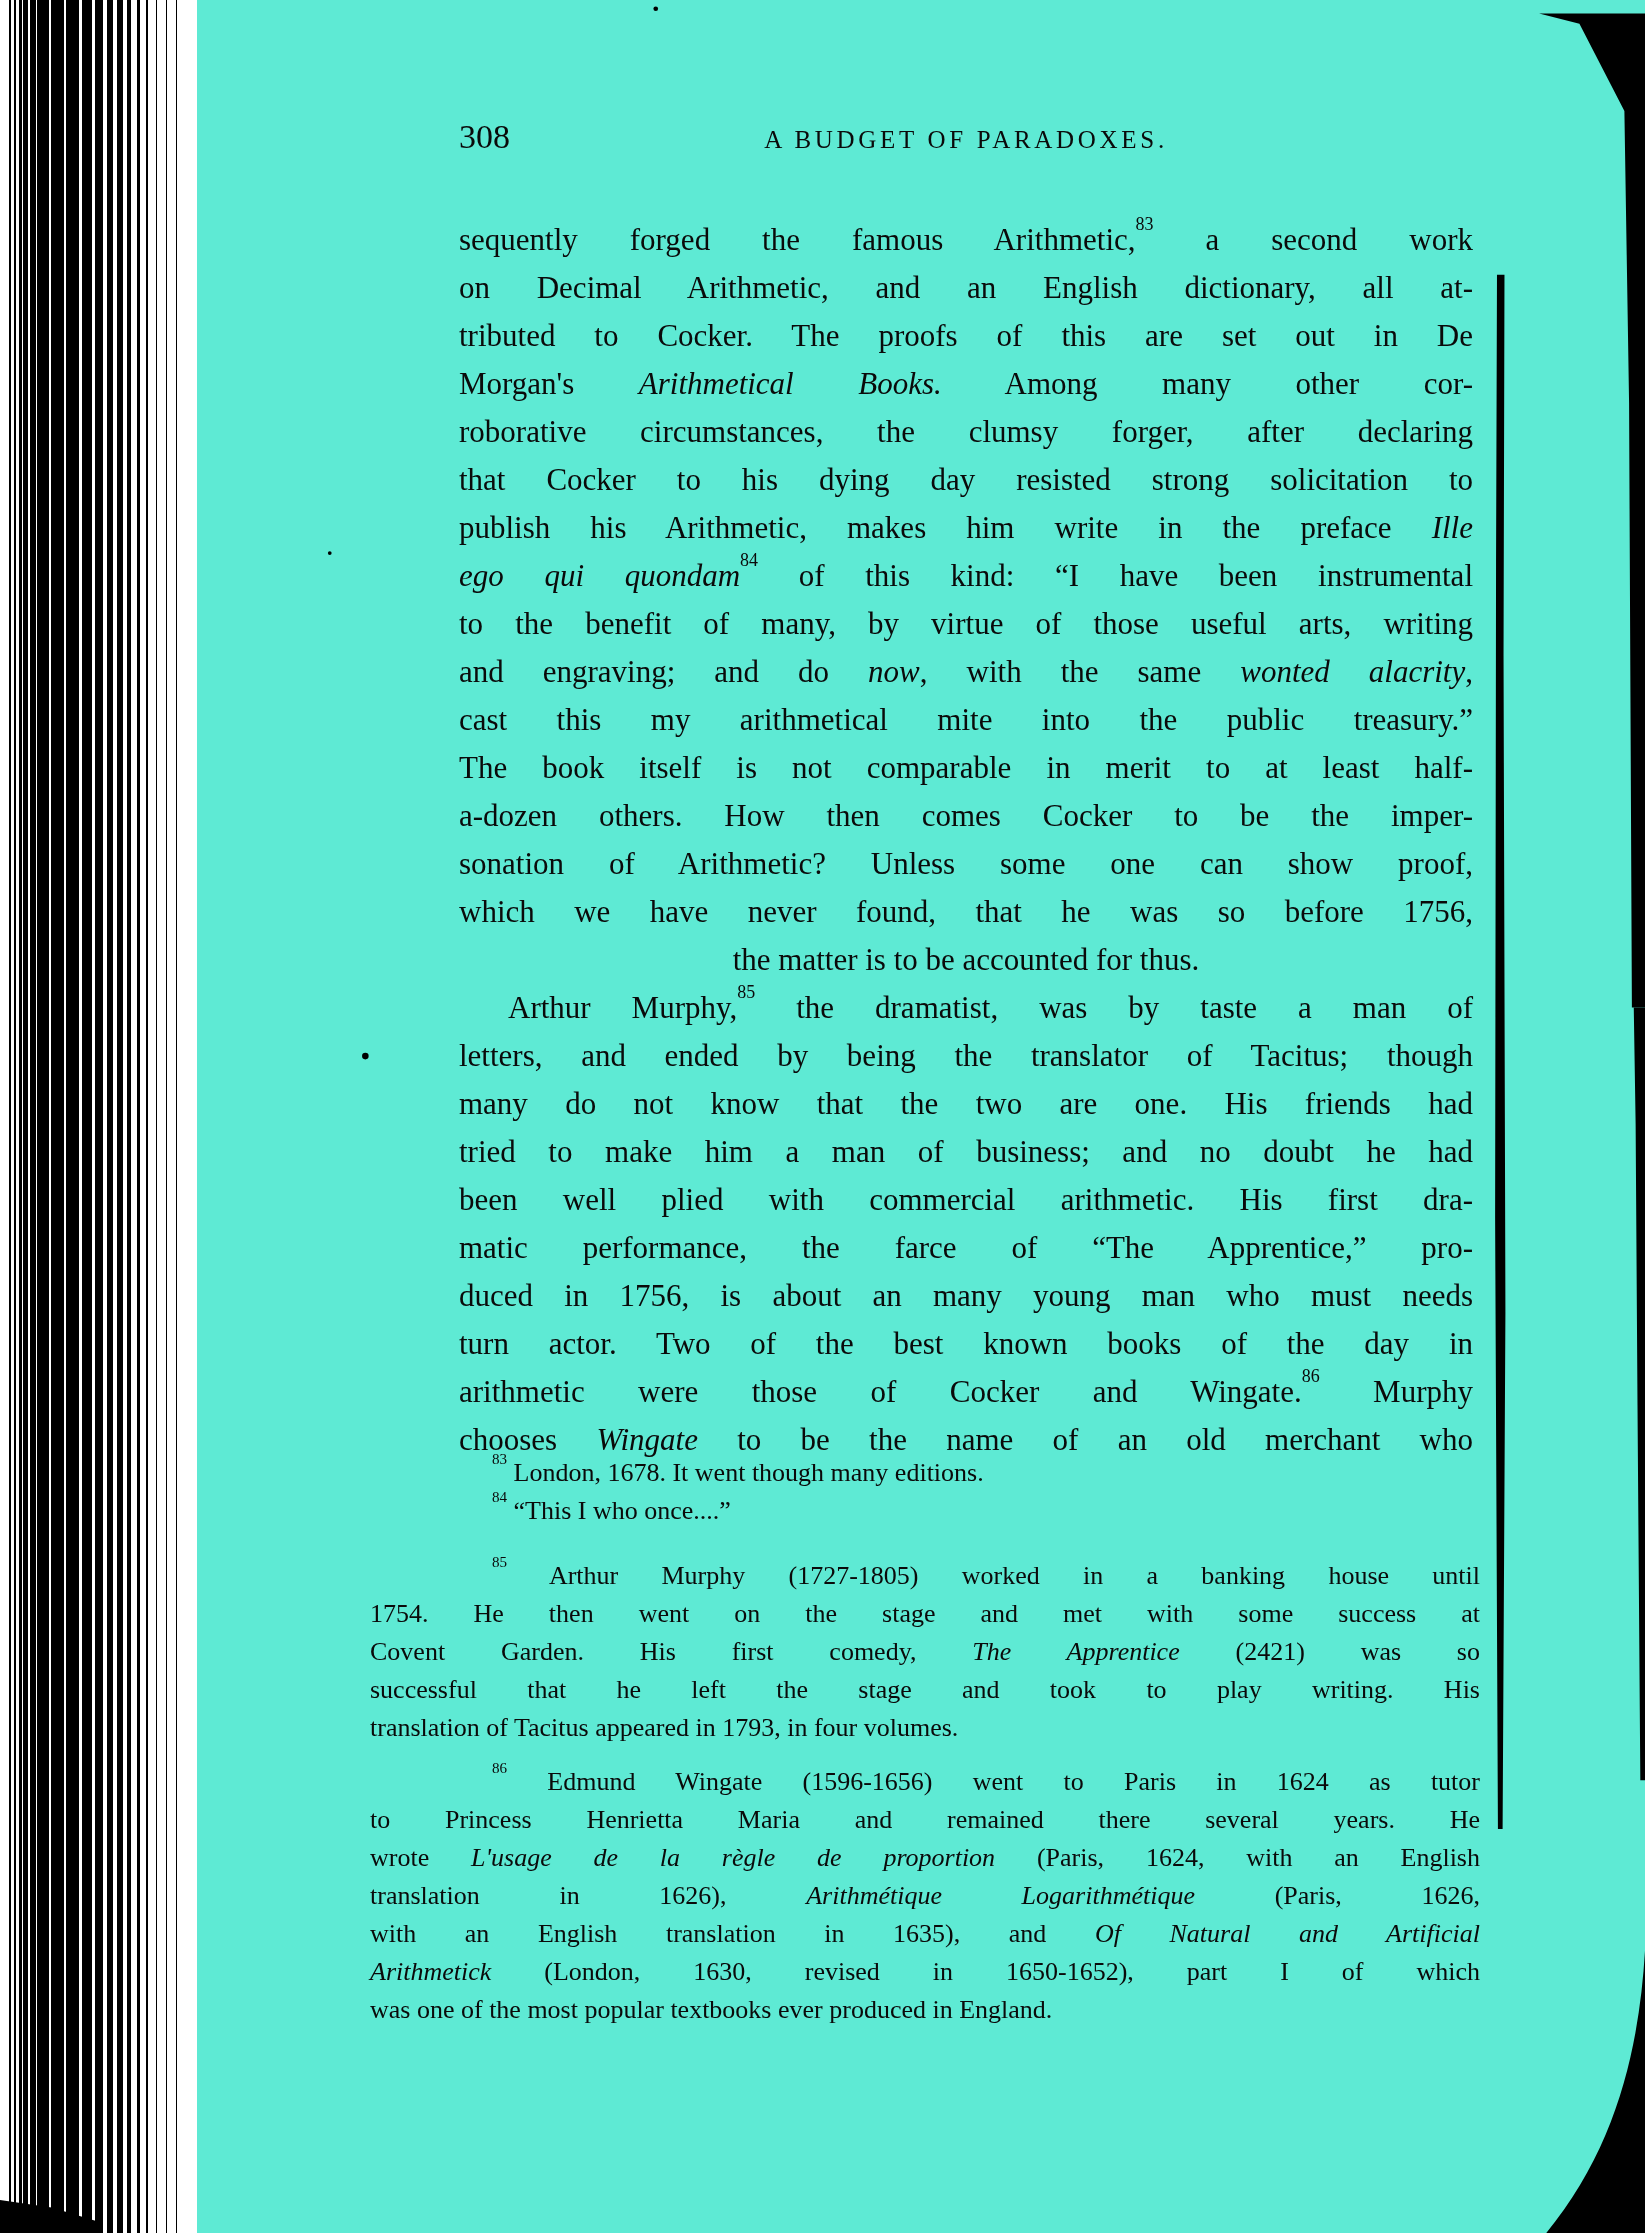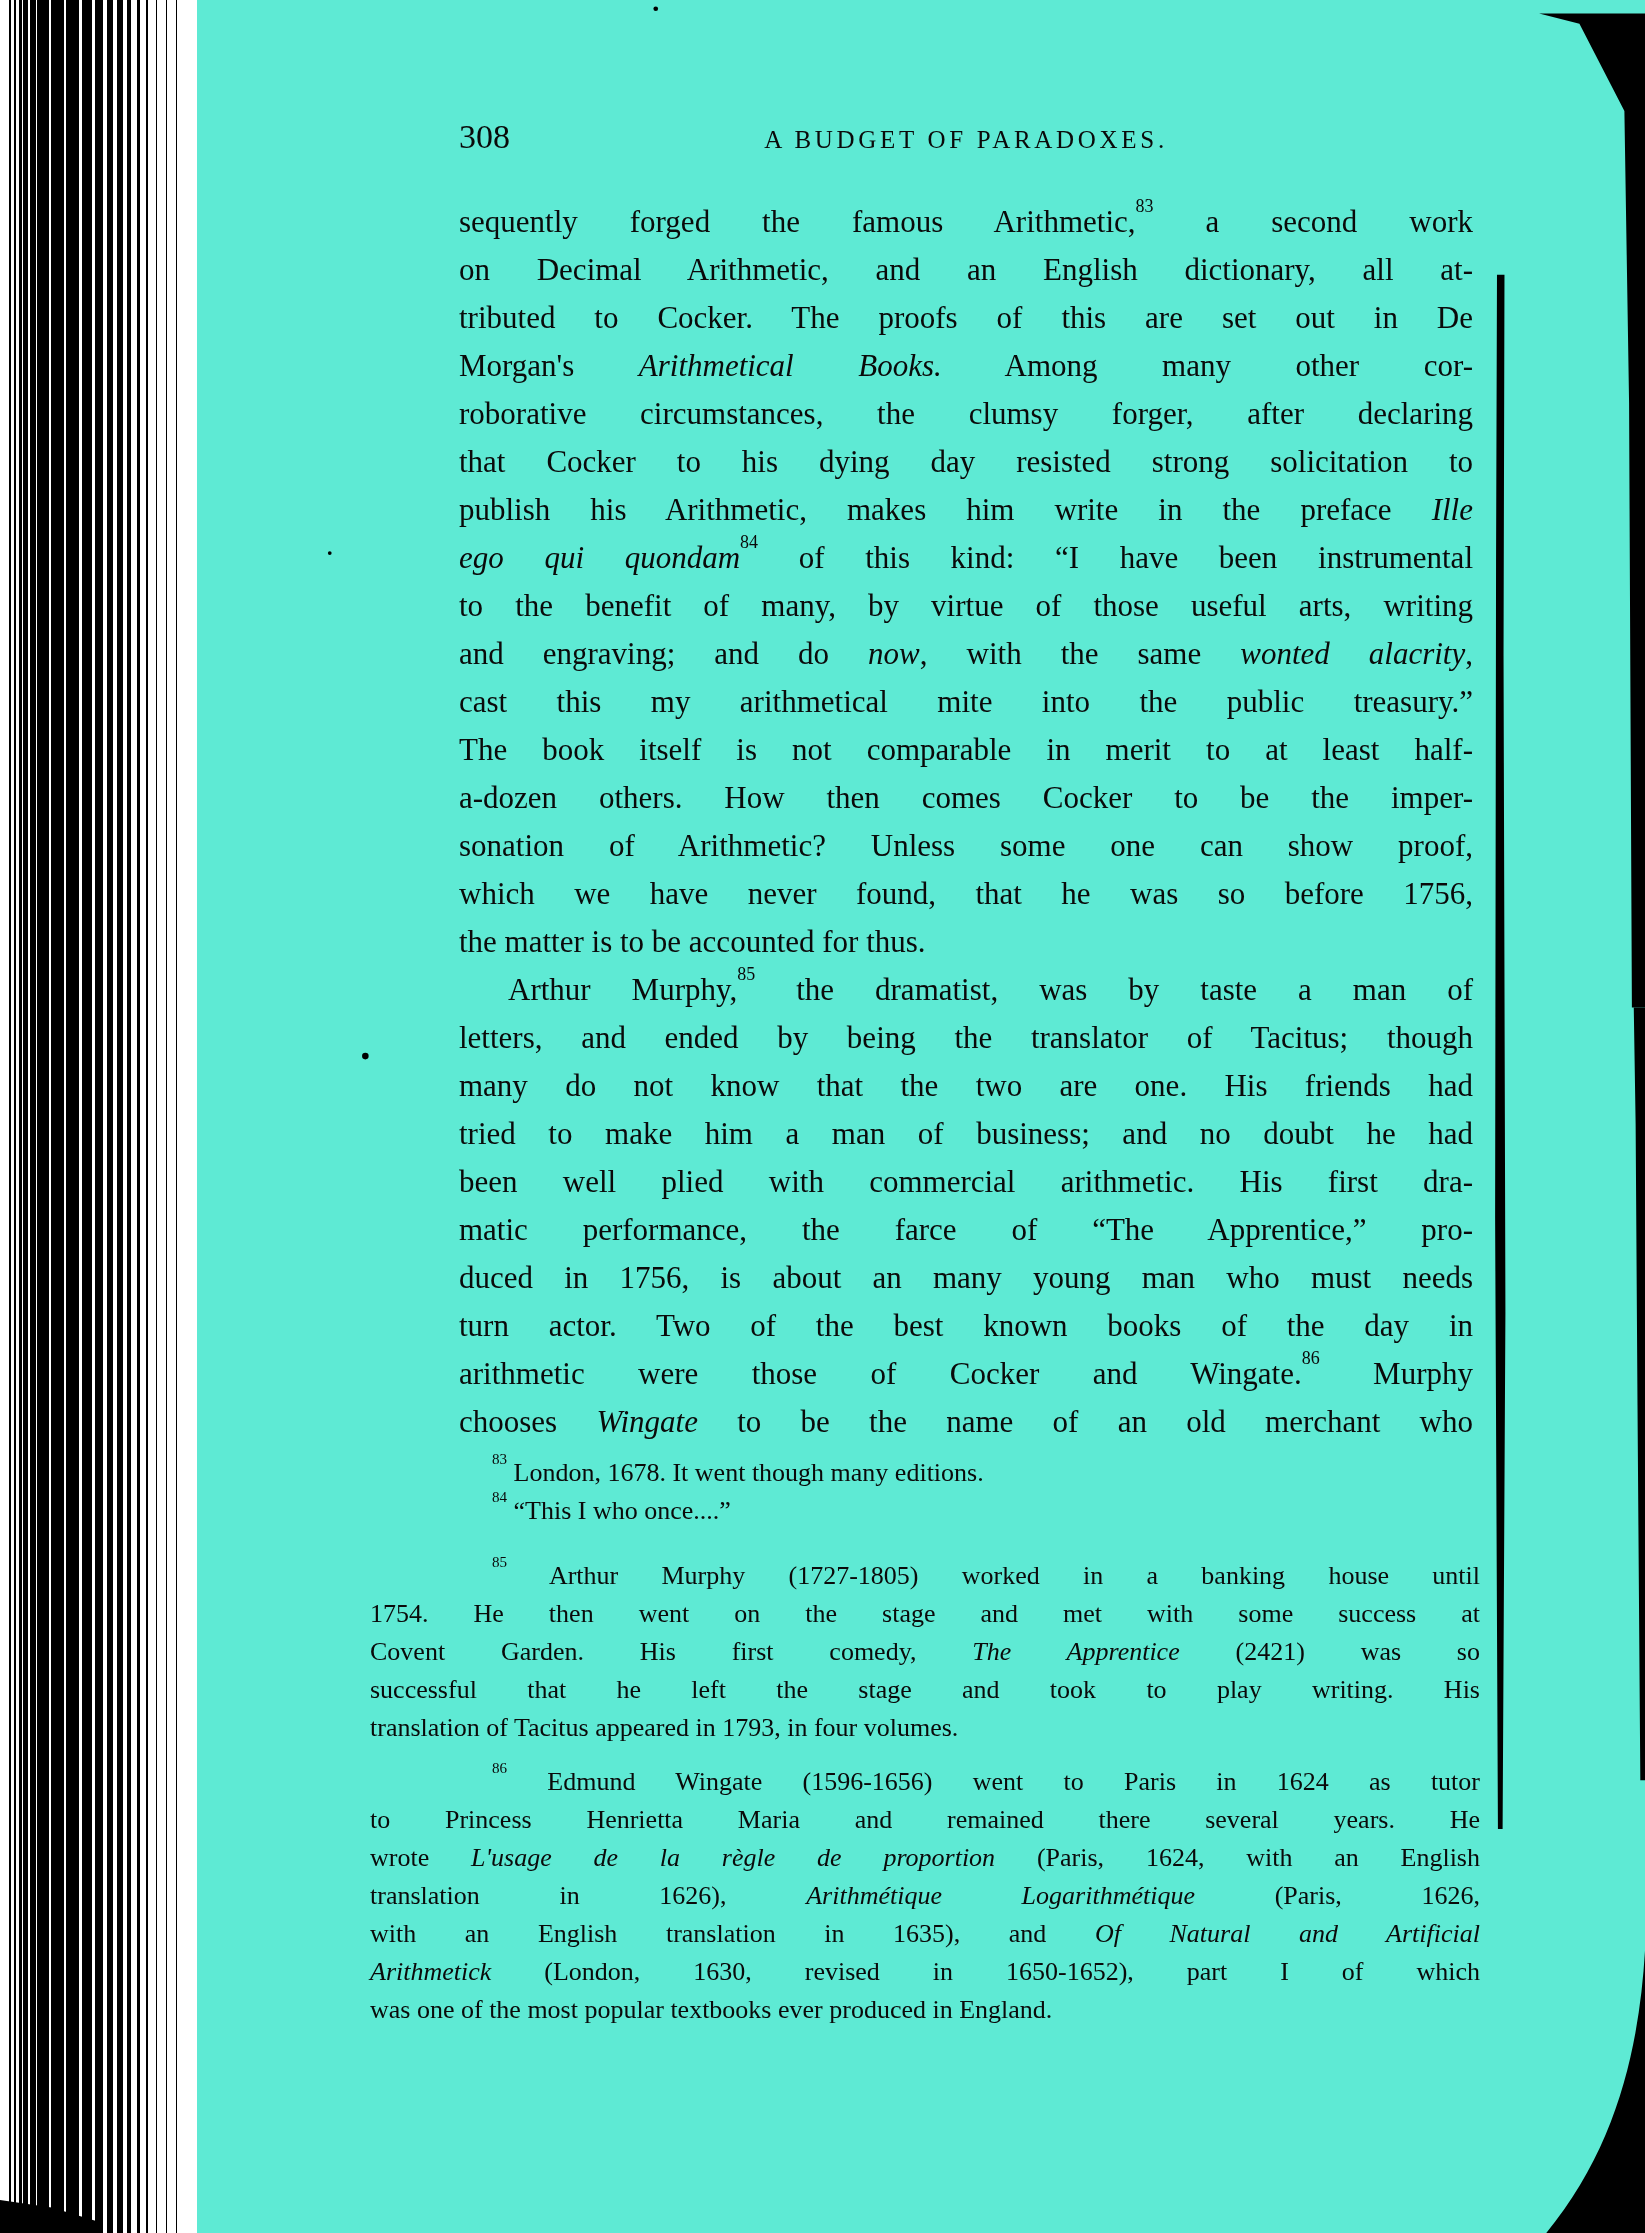--- a/index.html
+++ b/index.html
@@ -34,22 +34,22 @@
       #000 146px,#000 148px,#fff 148px,#fff 156px,
       #000 156px,#000 157px,#fff 157px,#fff 166px,
       #000 166px,#000 167px,#fff 167px,#fff 176px,
       #000 176px,#000 177px,#fff 177px,#fff 197px);
   }
   .folio{position:absolute;left:459px;top:120px;font-size:34px;line-height:34px;}
   .running-title{
     position:absolute;left:459px;top:127px;width:1014px;
     text-align:center;font-size:25px;line-height:25px;letter-spacing:3.7px;
   }
-  .body-text{position:absolute;left:459px;top:198px;width:1014px;}
-  .bl{font-size:31px;line-height:48px;height:48px;text-align:left;}
+  .body-text{position:absolute;left:459px;top:216px;width:1014px;}
+  .bl{font-size:31px;line-height:48px;height:48px;text-align:center;}
   .footnotes{position:absolute;left:370px;top:1454px;width:1110px;}
   .fl{font-size:26px;line-height:38px;height:38px;text-align:left;}
   .j{text-align:justify;text-align-last:justify;}
   .bl.ind{text-indent:49px;}
   .fl.ind{text-indent:122px;}
   .fn-85{margin-top:27px;}
   .fn-86{margin-top:16px;}
   sup{font-size:0.58em;line-height:0;position:relative;top:-0.5em;letter-spacing:0;}
   i{font-style:italic;}
   .artifacts{position:absolute;left:0;top:0;pointer-events:none;}

